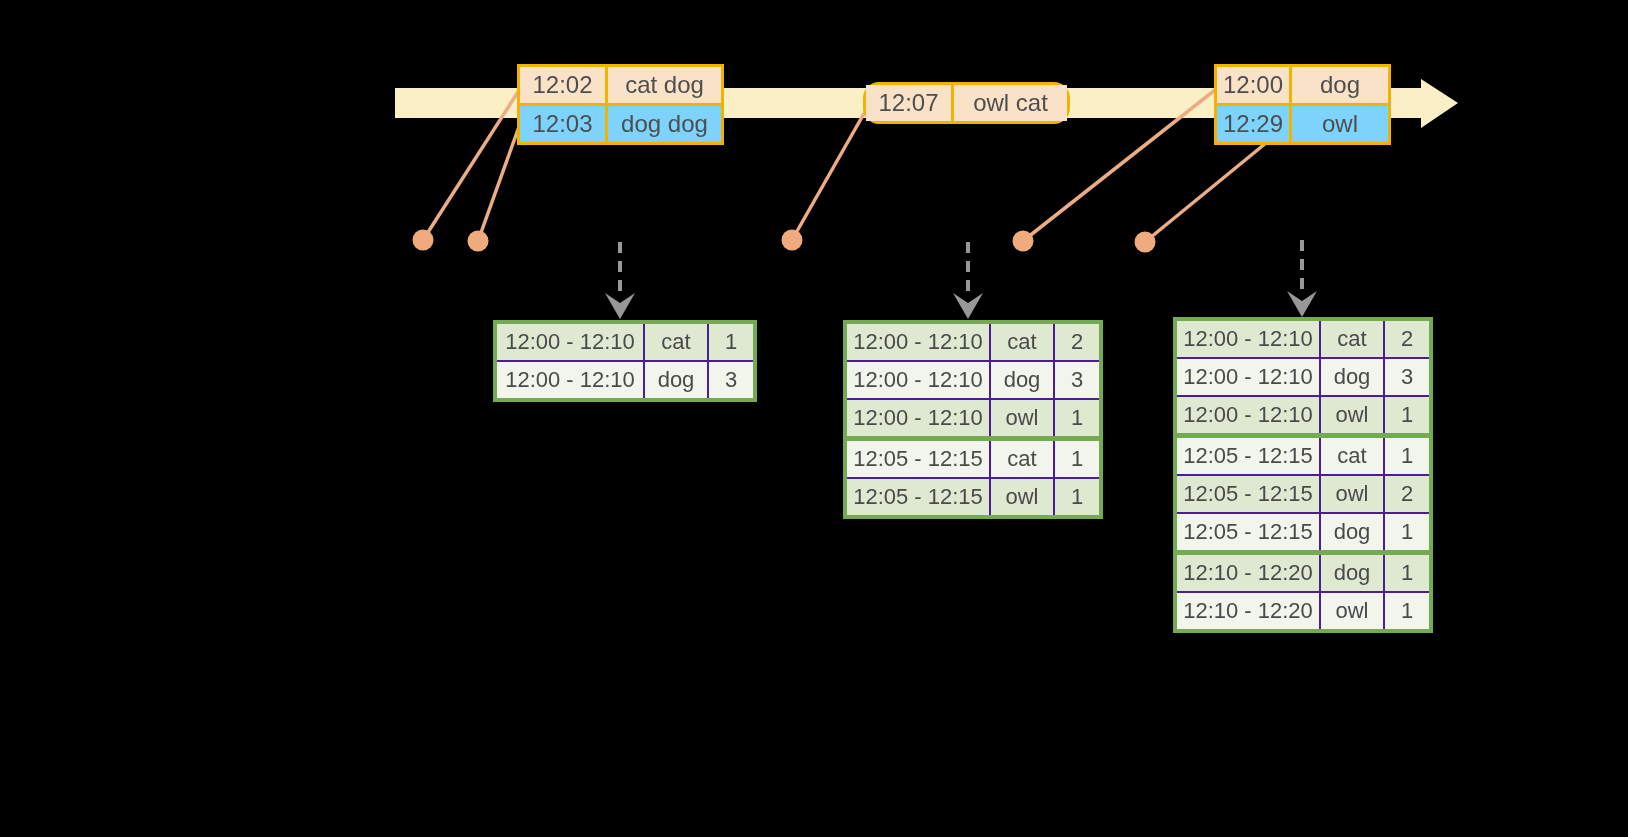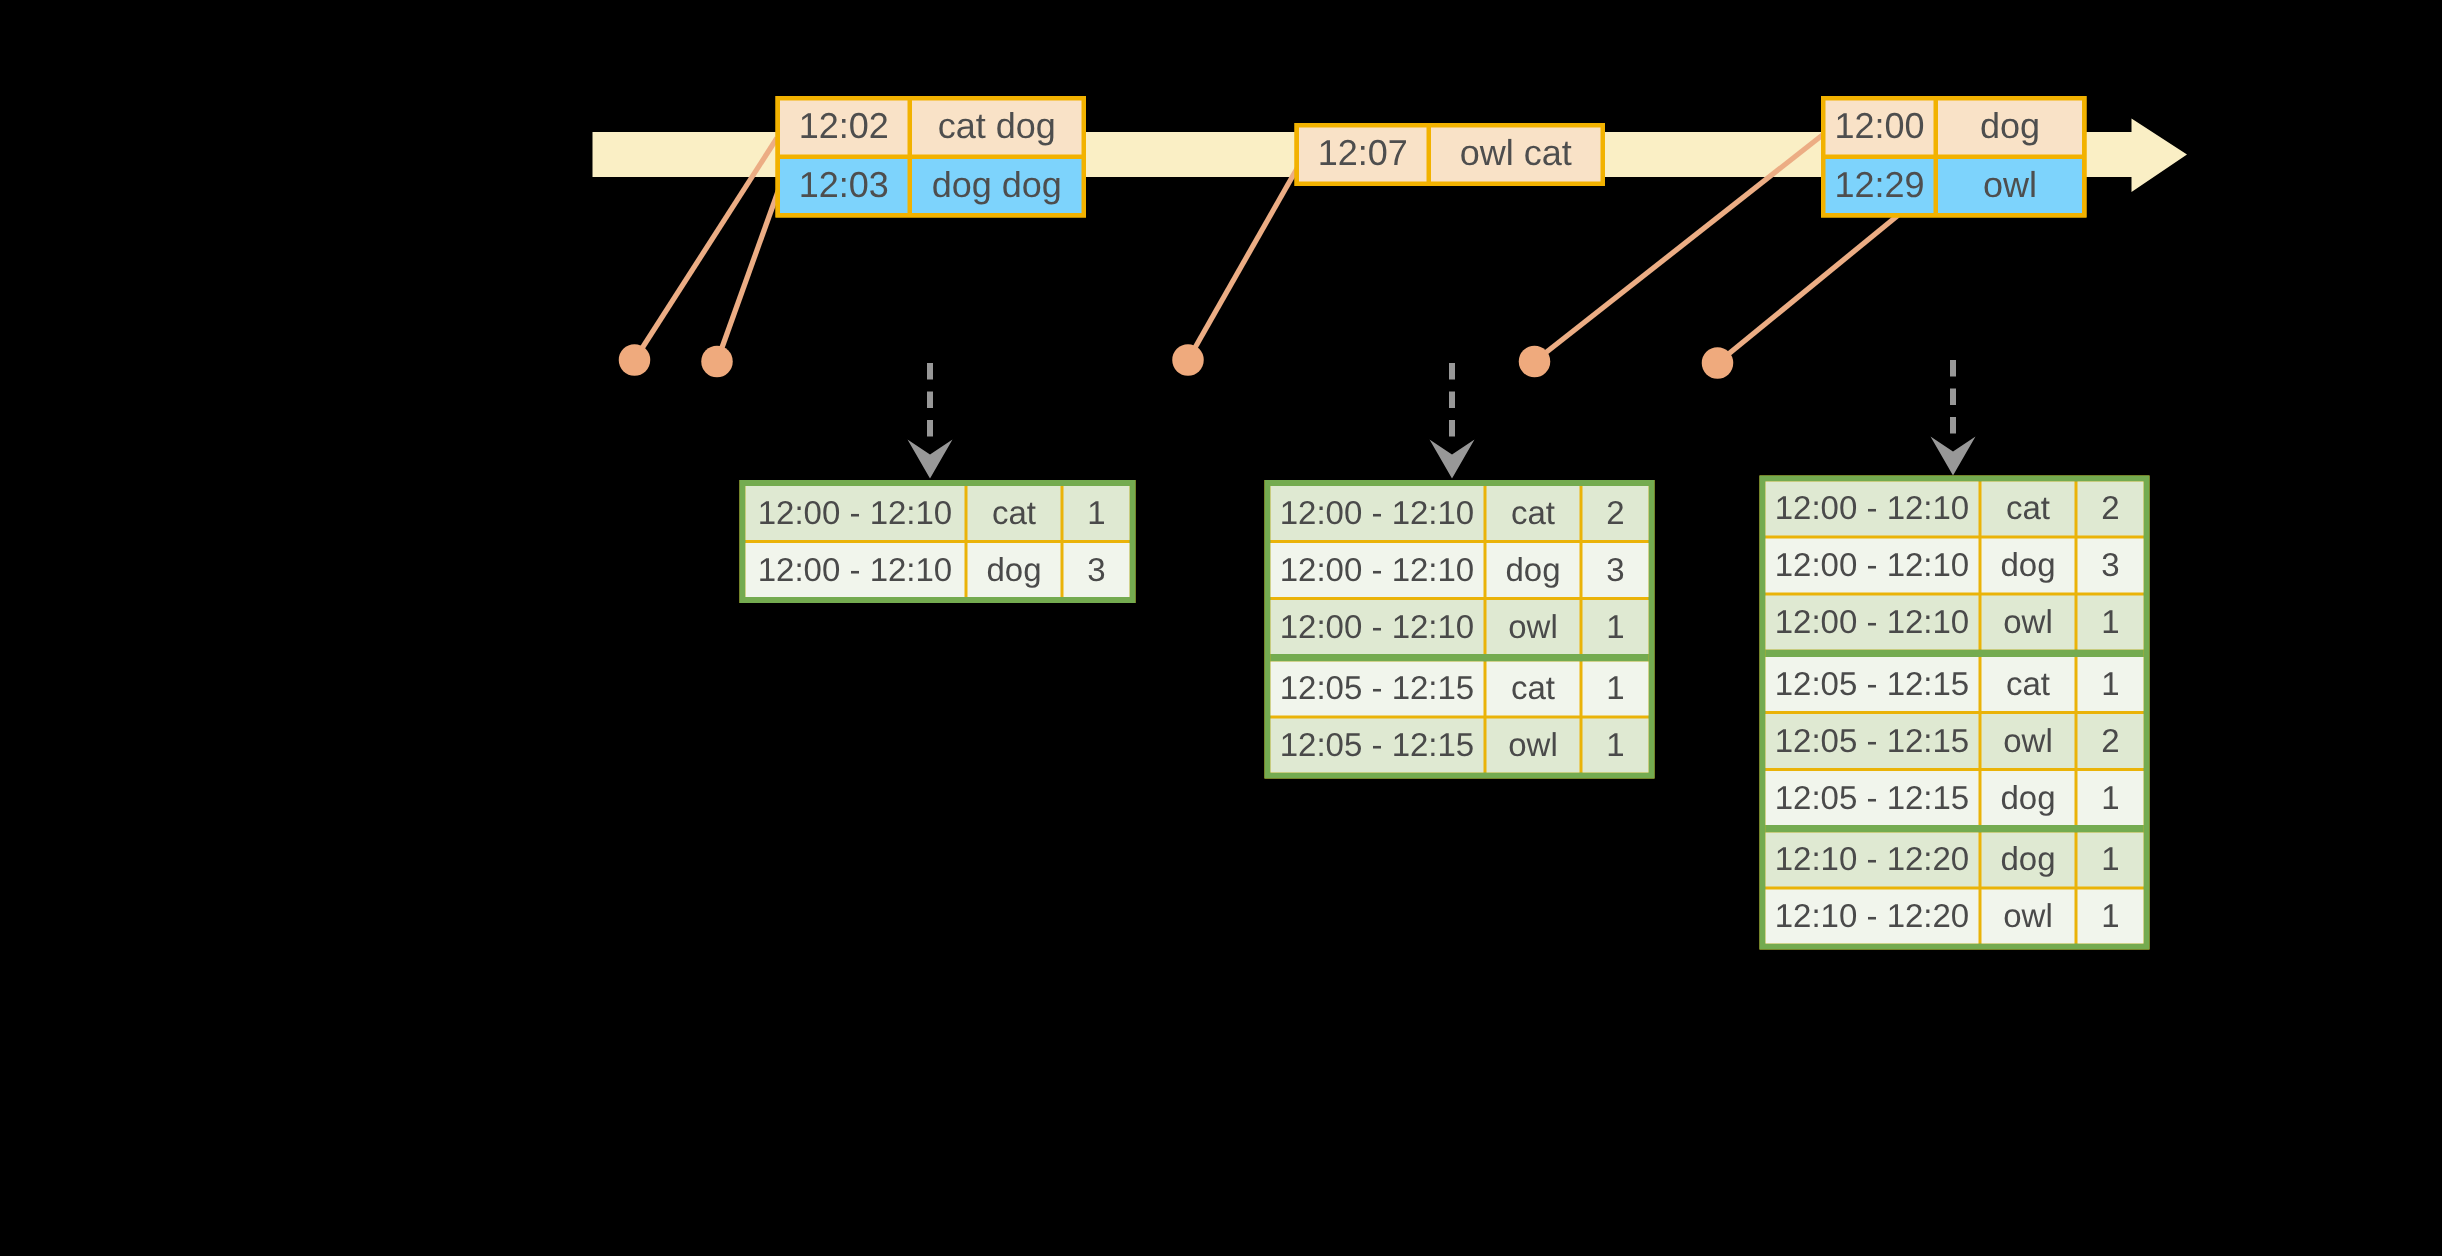--- a/index.html
+++ b/index.html
@@ -25,21 +25,21 @@
     text-align:center;
     font-size:24px;color:#4E4E4E;
     white-space:nowrap;
   }
   .erow-odd{background:#F9E2C7;}
   .erow-even{background:#7dd3fc;}
 
   
   .rtable{
     position:absolute;z-index:3;
-    background:#eab308;
+    background:#4c1d95;
     border:4px solid #74AB50;
     box-sizing:border-box;
   }
   .rrow{display:flex;column-gap:2px;height:36px;}
   .rsep{height:2px;}
   .gsep{height:5px;background:#74AB50;}
   .rcell{
     height:36px;line-height:36px;
     text-align:center;font-size:22px;color:#4A4A4A;
     white-space:nowrap;
@@ -88,21 +88,21 @@
     </g>
   </svg>
 
   <div class="ebox" style="left:517px;top:64px;grid-template-columns:85px 113px;">
     <div class="ecell erow-odd">12:02</div>
     <div class="ecell erow-odd">cat dog</div>
     <div class="ecell erow-even">12:03</div>
     <div class="ecell erow-even">dog dog</div>
   </div>
 
-  <div class="ebox" style="left:863px;top:82px;grid-template-columns:85px 113px;">
+  <div class="ebox" style="left:863px;top:82px;grid-template-columns:85px 113px;border-radius:16px;">
     <div class="ecell erow-odd">12:07</div>
     <div class="ecell erow-odd">owl cat</div>
   </div>
 
   <div class="ebox" style="left:1214px;top:64px;grid-template-columns:72px 96px;">
     <div class="ecell erow-odd">12:00</div>
     <div class="ecell erow-odd">dog</div>
     <div class="ecell erow-even">12:29</div>
     <div class="ecell erow-even">owl</div>
   </div>

